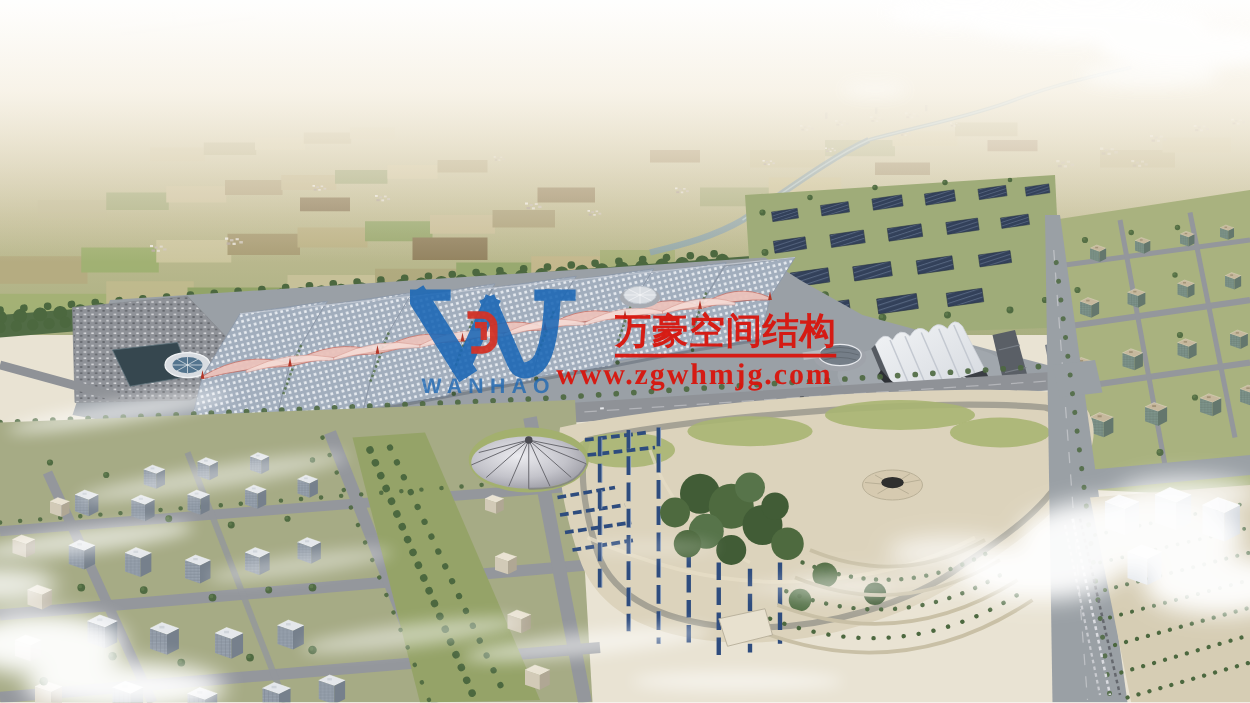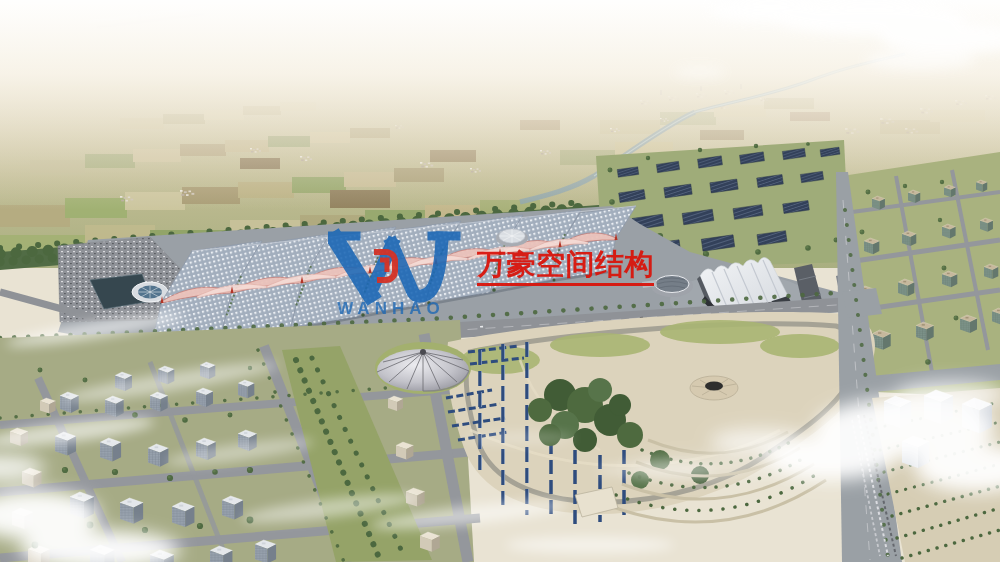--- a/index.html
+++ b/index.html
@@ -6,21 +6,21 @@
   .stage{position:relative;width:1000px;height:562px;overflow:hidden;background:#e9e3d3;
          font-family:"Liberation Sans",sans-serif;}
   .scene{position:absolute;left:0;top:0;}
   .roofQ{fill:url(#pRoof);stroke:#8b97a7;stroke-width:.7;}
   .ribA{fill:#ecc3bb;stroke:#c2584c;stroke-width:.5;opacity:.95;}
   .ribB{fill:#f6dcd6;stroke:#d08a80;stroke-width:.4;opacity:.9;}
   .st{stroke:#94979c;fill:none;}
   .trow{stroke:#4c683f;fill:none;stroke-linecap:round;}
   .gapline{stroke:#4e6a40;stroke-width:2;stroke-dasharray:2 2;opacity:.8;fill:none;}
   
-  .wm-cn{position:absolute;left:477px;top:249px;font-family:"DejaVu Sans",sans-serif;
+  .wm-cn{position:absolute;left:492px;top:249px;font-family:"DejaVu Sans",sans-serif;
          font-size:29px;font-weight:700;letter-spacing:.5px;color:#d9150c;line-height:1.1;
          padding-bottom:2px;border-bottom:3px solid #d9150c;opacity:.95;white-space:nowrap;}
   .wm-url{position:absolute;left:445px;top:287px;font-family:"Liberation Serif",serif;
           font-size:24px;font-weight:700;letter-spacing:1.5px;color:#d9150c;opacity:.95;white-space:nowrap;}
   .wm-logo{position:absolute;left:328px;top:226px;width:140px;height:92px;opacity:.95;}
 </style>
 </head>
 <body>
 
 <div class="stage">
@@ -615,13 +615,14 @@
     <path d="M42,68 L64,18" stroke-width="13"></path>
     <path d="M64,18 L84,64 Q88,74 99,68 Q112,61 114,12" stroke-width="13"></path>
   </g>
   <g fill="none" stroke="#d42d20" opacity=".96">
     <path d="M46,26 h12 a9,9 0 0 1 9,9 v10 a9,9 0 0 1 -9,9 h-9" stroke-width="6"></path>
     <path d="M52,34 h7 v12" stroke-width="5"></path>
   </g>
   <text x="63" y="88" text-anchor="middle" font-family="Liberation Sans, sans-serif" font-size="17" font-weight="bold" letter-spacing="5" fill="#1b67b5" opacity=".8">WANHAO</text>
 </svg>
 <div class="wm-cn">万豪空间结构</div>
+<div class="wm-url">www.zgwhmjg.com</div>
 </div>
 
 </body></html>

